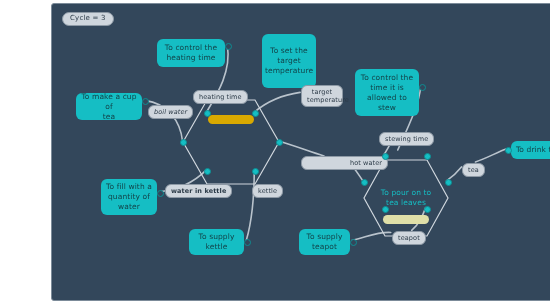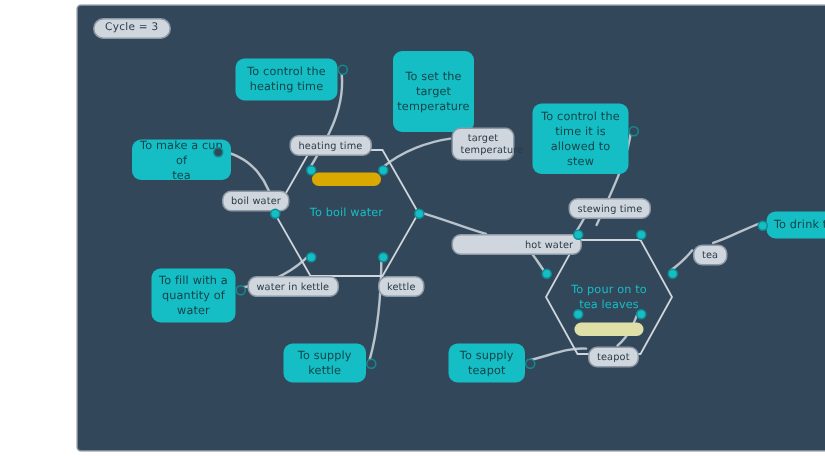--- a/index.html
+++ b/index.html
@@ -145,21 +145,21 @@
           <span style="white-space: pre-line;">To set the
 target
 temperature</span>
         </div>
         <div class="req" style="left: 303px; top: 65px; width: 64px; height: 47px;">
           <span style="white-space: pre-line;">To control the
 time it is
 allowed to
 stew</span>
         </div>
-        <div class="req" style="left: 36px; top: 89px; width: 66px; height: 27px;">
+        <div class="req" style="left: 24px; top: 89px; width: 66px; height: 27px;">
           <span style="white-space: pre-line;">To make a cup of
 tea</span>
         </div>
         <div class="req" style="left: 49px; top: 175px; width: 56px; height: 36px;">
           <span style="white-space: pre-line;">To fill with a
 quantity of
 water</span>
         </div>
         <div class="req" style="left: 137px; top: 225px; width: 55px; height: 26px;">
           <span style="white-space: pre-line;">To supply
@@ -172,39 +172,38 @@
         <div class="req" style="left: 459px; top: 137px; width: 54px; height: 18px; justify-content: flex-end;">
           <span style="white-space: pre-line;">To drink tea</span>
         </div>
       </div>
     <div id="hexes">
         <div class="hexwrap" style="left: 131px; top: 96px; width: 96px; height: 84px;">
           <svg class="hexshape" width="96" height="84">
             <polygon points="24,0 72,0 96,42 72,84 24,84 0,42" fill="none" stroke="#cfd6dd" stroke-width="1.2"></polygon>
           </svg>
           <div class="hex-bar" style="background: rgb(217, 169, 0); width: 46px; height: 9px; left: 25px; top: 15px;"></div>
-          <div class="hex-label" style="top: 37px; white-space: pre-line;">To boil water</div>
         </div>
         <div class="hexwrap" style="left: 312px; top: 156px; width: 84px; height: 76px;">
           <svg class="hexshape" width="84" height="76">
             <polygon points="21,0 63,0 84,38 63,76 21,76 0,38" fill="none" stroke="#cfd6dd" stroke-width="1.2"></polygon>
           </svg>
           <div class="hex-bar" style="background: rgb(223, 223, 168); width: 46px; height: 9px; left: 19px; top: 55px;"></div>
           <div class="hex-label" style="top: 28px; white-space: pre-line;">To pour on to
 tea leaves</div>
         </div>
       </div>
     <div id="pills">
         <div class="pill" style="left: 141px; top: 86px;"><span style="white-space: pre-line;">heating time</span></div>
         <div class="pill two-line" style="left: 249px; top: 81px; width: 42px;"><span style="white-space: pre-line;">target
 temperature</span></div>
-        <div class="pill" style="left: 96px; top: 123px;"><span style="white-space: pre-line;">boil water</span></div>
+        <div class="pill" style="left: 96px; top: 101px; font-style: italic;"><span style="white-space: pre-line;">boil water</span></div>
         <div class="pill" style="left: 249px; top: 152px; padding-left: 48px;"><span style="white-space: pre-line;">hot water</span></div>
         <div class="pill" style="left: 327px; top: 128px;"><span style="white-space: pre-line;">stewing time</span></div>
-        <div class="pill" style="left: 113px; top: 180px;"><span style="white-space: pre-line;">water in kettle</span></div>
+        <div class="pill" style="left: 113px; top: 180px; font-weight: bold;"><span style="white-space: pre-line;">water in kettle</span></div>
         <div class="pill" style="left: 200px; top: 180px;"><span style="white-space: pre-line;">kettle</span></div>
         <div class="pill" style="left: 410px; top: 159px;"><span style="white-space: pre-line;">tea</span></div>
         <div class="pill" style="left: 340px; top: 227px;"><span style="white-space: pre-line;">teapot</span></div>
       </div>
     <div id="portlayer">
         <div class="port hollow" style="left: 93px; top: 97px;"></div>
         <div class="port hollow" style="left: 176px; top: 42px;"></div>
         <div class="port hollow" style="left: 370px; top: 83px;"></div>
         <div class="port hollow" style="left: 108px; top: 189px;"></div>
         <div class="port hollow" style="left: 195px; top: 238px;"></div>

